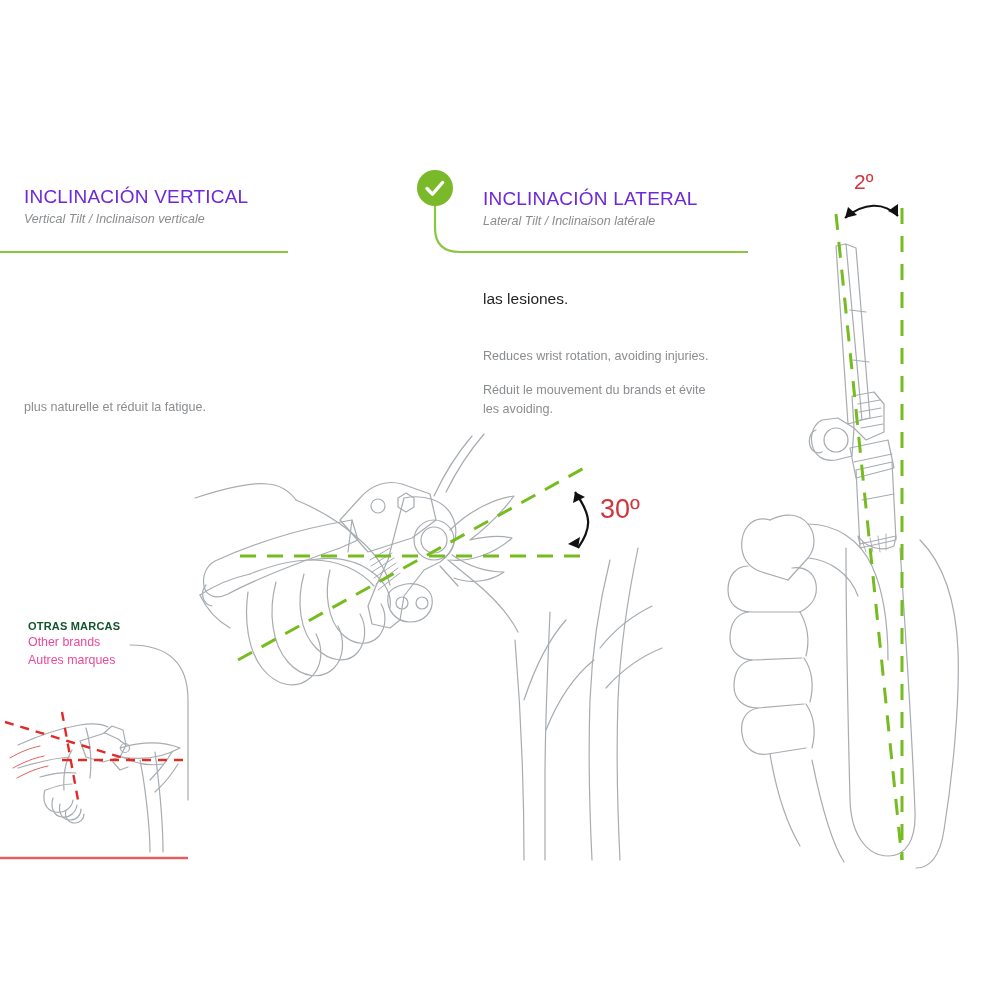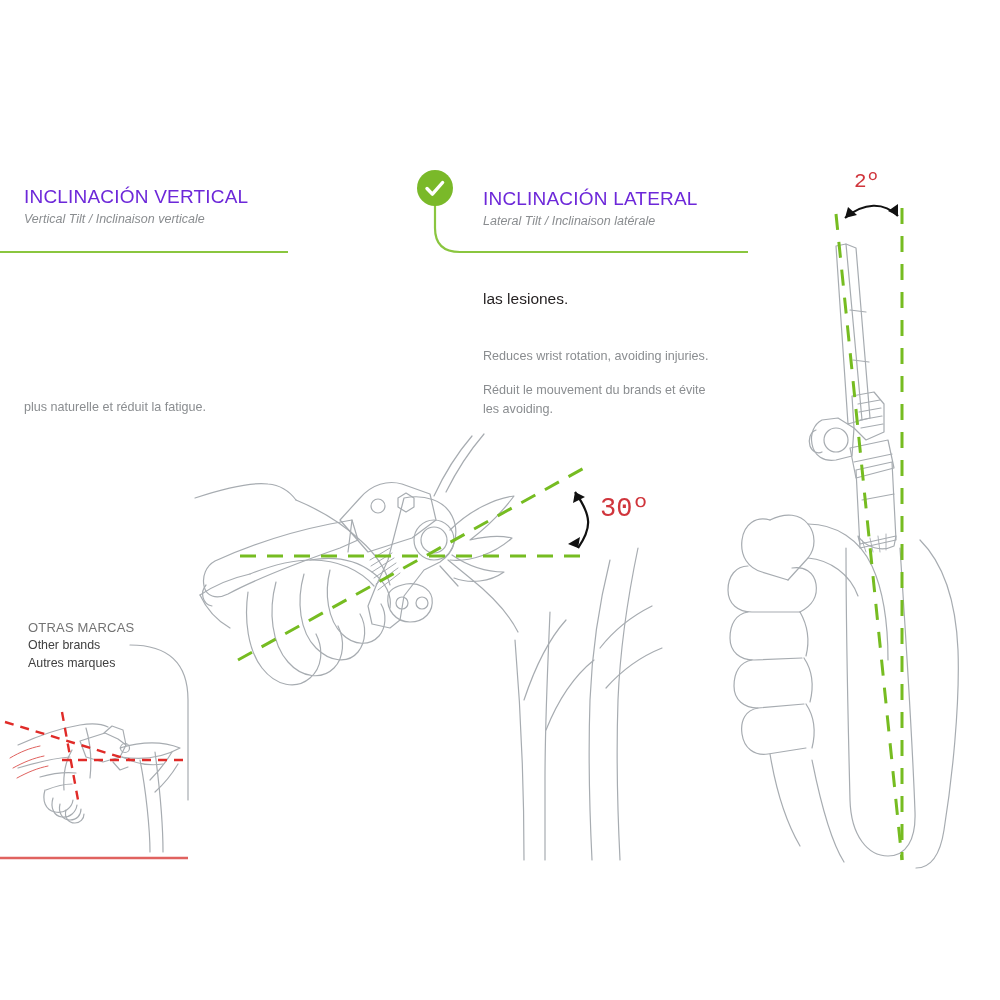--- a/index.html
+++ b/index.html
@@ -23,27 +23,27 @@
 
   
   .lead {
     position:absolute; font-size:15.5px; line-height:1.42; color:#231f20;
   }
   .trans {
     position:absolute; font-size:12.6px; line-height:1.5; color:#8a8d90;
   }
 
   
-  .ob-title { font-size:13px; font-weight:normal; color:#737373; letter-spacing:.2px; }
-  .ob-sub  { font-size:12.4px; color:#404040; line-height:1.42; }
+  .ob-title { font-size:11px; font-weight:bold; color:#14532d; letter-spacing:.2px; }
+  .ob-sub  { font-size:12.4px; color:#ec4899; line-height:1.42; }
 
   
   .angle {
     position:absolute; color:#d0353c; font-size:27px;
-    font-family:Liberation Mono, monospace; font-weight:400;
+    font-family:Liberation Sans, sans-serif; font-weight:400;
   }
   .angle.small { font-size:21px; }
 
   svg { position:absolute; left:0; top:0; overflow:visible; }
   .gline  { stroke:#8ac63f; fill:none; }
   .art    { stroke:#a7acb1; fill:none; stroke-width:1.2; stroke-linejoin:round; stroke-linecap:round; }
   .artR   { stroke:#e0625f; fill:none; stroke-width:1; stroke-linejoin:round; stroke-linecap:round; }
   .arrow  { stroke:#111; fill:none; stroke-width:2.2; }
 </style>
 </head>

